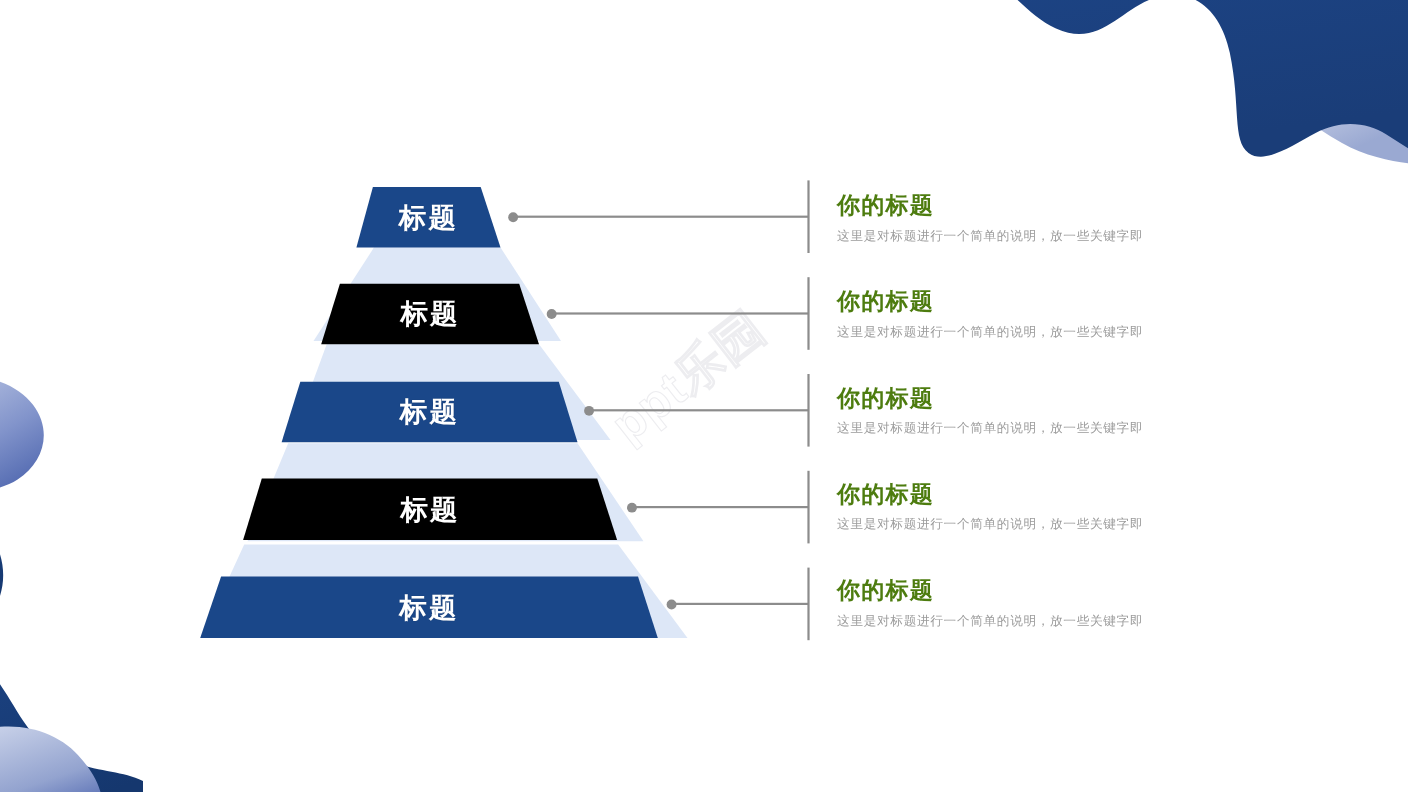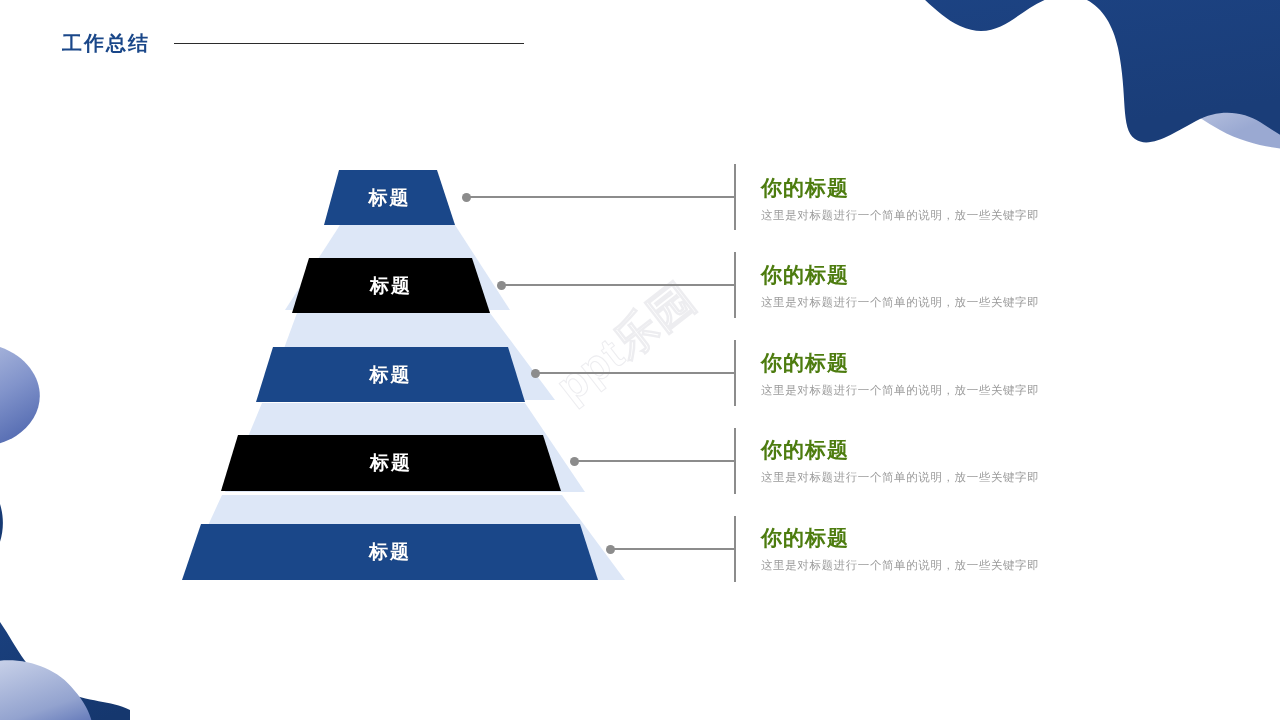--- a/index.html
+++ b/index.html
@@ -76,21 +76,21 @@
   }
   .tier {
     position: absolute;
     display: flex;
     align-items: center;
     justify-content: center;
   }
   .tier-label {
     position: relative;
     color: #ffffff;
-    font-size: 19px;
+    font-size: 25px;
     font-weight: bold;
     letter-spacing: 2px;
     z-index: 3;
     text-shadow: 0 0 1px rgba(0,0,0,0.25);
   }
 
   
   .connector {
     position: absolute;
     height: 18px;
@@ -200,24 +200,20 @@
     </g>
     <g>
       <path d="M-100,596 C-60,584 -18,598 0,622 C18,648 28,676 60,690
                C90,703 110,700 130,710 L130,730 L-120,730 Z" fill="url(#gradBlobL2)"></path>
     </g>
     <g>
       <path d="M-30,668 C8,652 52,662 74,690 C88,706 92,720 92,724 L-60,724 L-60,690 Z" fill="url(#gradBlobL3)"></path>
     </g>
   </svg>
 
-  <div class="header">
-    <div class="header-title">工作总结</div>
-    <div class="header-rule"></div>
-  </div>
 
   <div class="watermark">ppt乐园</div>
 
   <svg class="pyramid" viewBox="0 0 1280 720" width="1280" height="720" xmlns="http://www.w3.org/2000/svg">
 
     <g>
       <polygon points="340,225 455,225 300,310 285,310" fill="#dde7f7"></polygon>
       <polygon points="340,225 455,225 510,310 300,310" fill="#dde7f7"></polygon>
       <polygon points="297,313 490,313 555,400 265,400" fill="#dde7f7"></polygon>
       <polygon points="262,403 525,403 585,492 225,492" fill="#dde7f7"></polygon>

